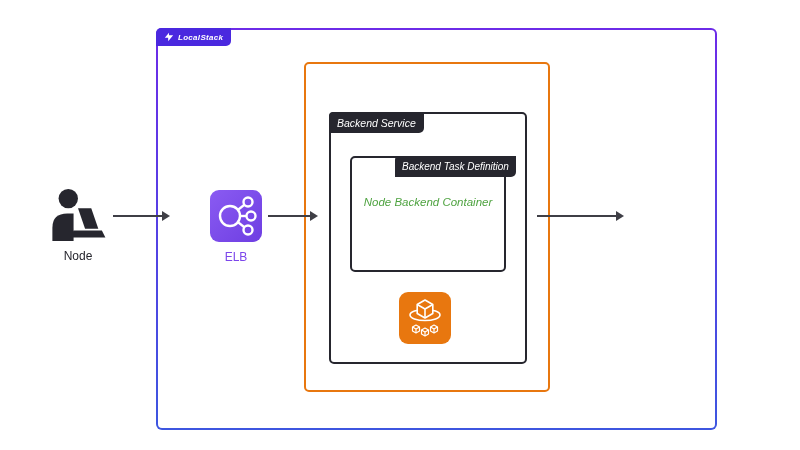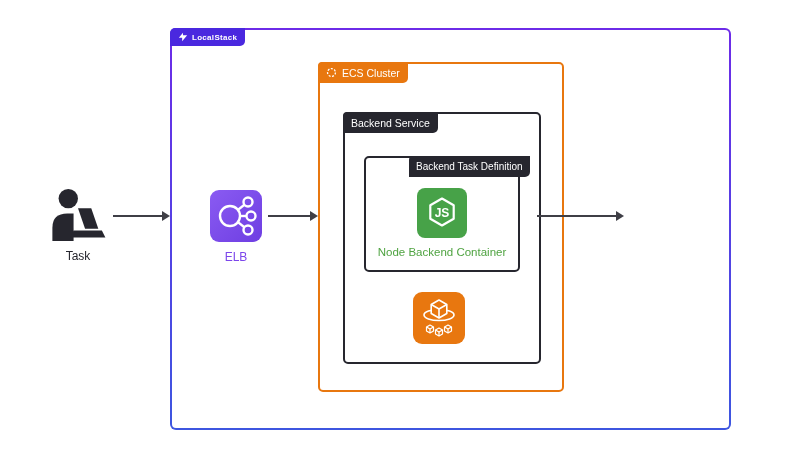--- a/index.html
+++ b/index.html
@@ -3,24 +3,25 @@
 <meta charset="utf-8">
 <style>
   html,body{margin:0;padding:0;background:#fff;}
   .canvas{
     position:relative;width:800px;height:450px;background:#ffffff;overflow:hidden;
     font-family:"Liberation Sans",sans-serif;
   }
   
   .box{position:absolute;border-radius:6px;}
   .localstack-box{
-    left:170px;top:28px;width:557px;height:398px;
+    left:156px;top:28px;width:557px;height:398px;
     border:2px solid transparent;
     background:linear-gradient(#fff,#fff) padding-box,
                linear-gradient(180deg,#6D2BE8,#3D56E0) border-box;
+    font-style:italic;
   }
   .ecs-box{left:146px;top:32px;width:242px;height:326px;border:2px solid #E8770F;border-radius:5px;}
   .service-box{left:23px;top:48px;width:194px;height:248px;border:2px solid #26262E;border-radius:5px;}
   .taskdef-box{left:19px;top:42px;width:152px;height:112px;border:2px solid #26262E;border-radius:5px;}
   
   .tab{
     position:absolute;top:-2px;left:-2px;display:inline-flex;align-items:center;
     color:#fff;white-space:nowrap;border-radius:4px 0 5px 0;
   }
   .tab-localstack{height:18px;padding:0 8px;gap:4px;background:#4A28DF;
@@ -53,21 +54,21 @@
 
 <div class="canvas">
 
   <div class="node" style="left:38px;top:188px;width:80px;">
     <svg width="62" height="53" viewBox="0 0 70 60" fill="#26262E">
       <circle cx="24" cy="12" r="11"></circle>
       <path d="M6 60 L6 45 Q6 29 23 29 L30 29 L30 60 Z"></path>
       <polygon points="35,23 50,23 58,46 43,46"></polygon>
       <polygon points="30,48 62,48 66,56 26,56"></polygon>
     </svg>
-    <div class="node-label">Task</div>
+    <div class="node-label">Node</div>
   </div>
 
   <div class="node" style="left:186px;top:190px;width:100px;z-index:3;">
     <div class="icon-badge elb-badge">
       <svg width="52" height="52" viewBox="0 0 52 52" fill="none" stroke="#fff" stroke-width="2.4">
         <circle cx="20" cy="26" r="10"></circle>
         <line x1="27.9" y1="19.9" x2="34.4" y2="14.8"></line>
         <line x1="30" y1="26" x2="36.5" y2="26"></line>
         <line x1="27.9" y1="32.1" x2="34.4" y2="37.2"></line>
         <circle cx="38" cy="12" r="4.5"></circle>
@@ -92,44 +93,32 @@
 
   <div class="box localstack-box">
     <div class="tab tab-localstack">
       <svg width="10" height="10" viewBox="0 0 12 12">
         <polygon points="1,7 6,1 6,4 11,4 5,11 5,7" fill="#fff"></polygon>
       </svg>
       <span>LocalStack</span>
     </div>
 
     <div class="box ecs-box">
-      <div class="tab tab-ecs">
-        <svg width="11" height="11" viewBox="0 0 12 12">
-          <circle cx="6" cy="6" r="4.3" fill="none" stroke="#fff" stroke-width="1.4" stroke-dasharray="2.2 1.6"></circle>
-        </svg>
-        <span>ECS Cluster</span>
-      </div>
 
       <div class="box service-box">
         <div class="tab tab-dark">
           <span>Backend Service</span>
         </div>
 
         <div class="box taskdef-box">
           <div class="tab tab-dark tab-taskdef">
             <span>Backend Task Definition</span>
           </div>
 
           <div class="node-server">
-            <div class="green-badge icon-badge">
-              <svg width="50" height="50" viewBox="0 0 50 50">
-                <polygon points="25,10.5 36.7,17.25 36.7,30.75 25,37.5 13.3,30.75 13.3,17.25" fill="none" stroke="#fff" stroke-width="2.2" stroke-linejoin="round"></polygon>
-                <text x="25" y="28.5" text-anchor="middle" font-size="12" font-weight="bold" fill="#fff" font-family="Liberation Sans, sans-serif">JS</text>
-              </svg>
-            </div>
             <div class="node-label">Node Backend Container</div>
           </div>
         </div>
       </div>
 
       <div class="icon-badge orange-badge ecs-service-icon">
         <svg width="52" height="52" viewBox="0 0 52 52" fill="none" stroke="#fff" stroke-linejoin="round">
           <ellipse cx="26" cy="23" rx="15" ry="5.5" stroke-width="1.6"></ellipse>
           <polygon points="26,8 33.8,12.5 33.8,21.5 26,26 18.2,21.5 18.2,12.5" fill="#E8770F" stroke-width="1.6"></polygon>
           <line x1="26" y1="17" x2="33.8" y2="12.5" stroke-width="1.6"></line>

